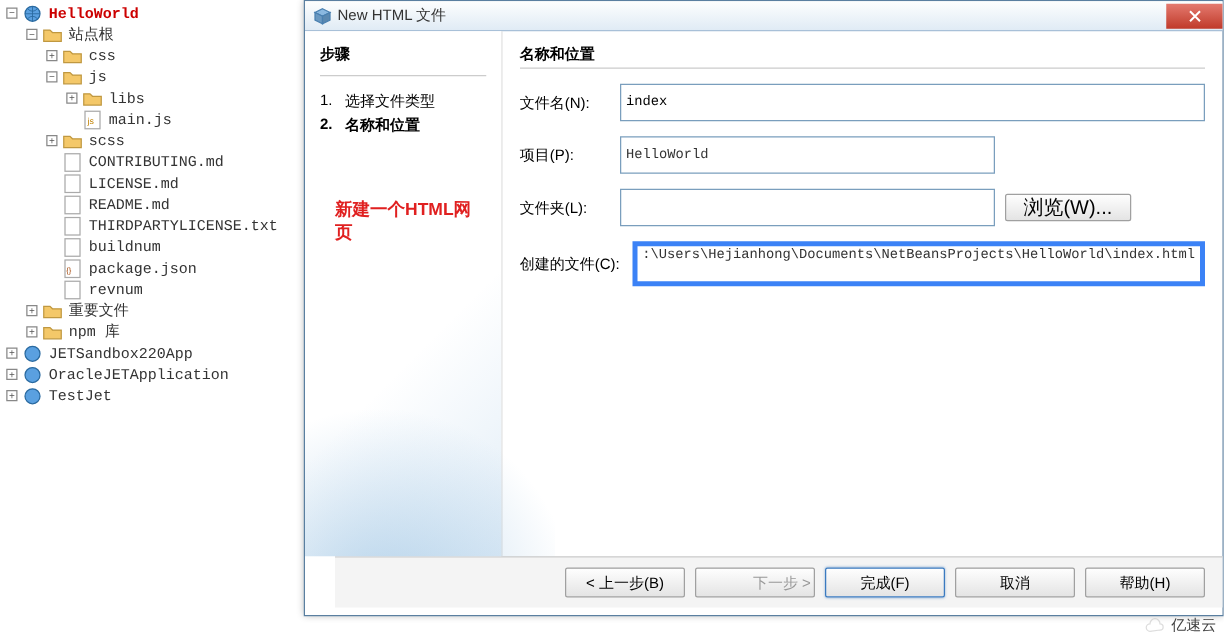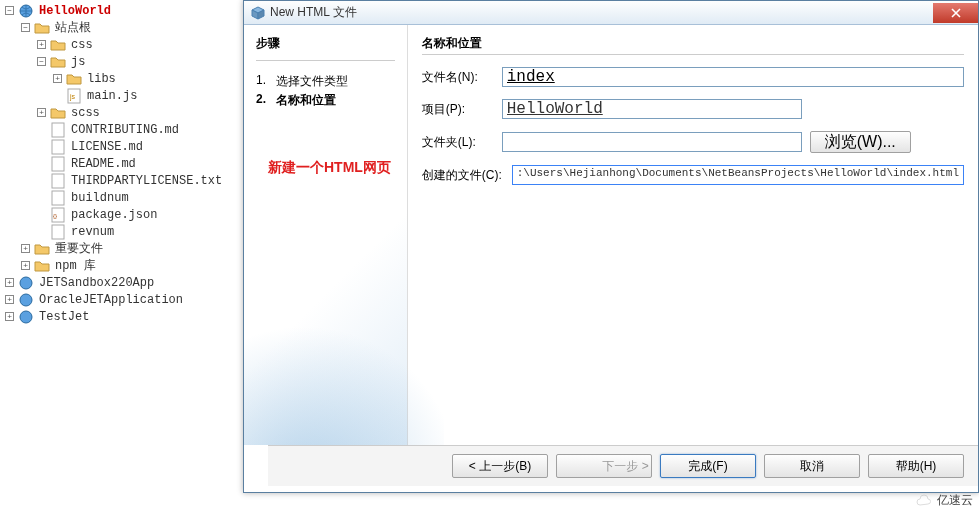--- a/index.html
+++ b/index.html
@@ -37,23 +37,23 @@
     .step-line { display: flex; margin: 2px 0; font-size: 12px; }
     .step-num { width: 20px; }
     .step-txt.active { font-weight: bold; }
     .annotation { color: #e02020; font-size: 14px; margin-top: 50px; font-weight: bold; margin-left: 12px; }
     
     .form-panel { flex: 1; padding: 10px 14px; border-left: 1px solid #ddd; }
     .form-title { font-weight: bold; font-size: 12px; margin-bottom: 2px; }
     .form-sep { border: none; border-top: 1px solid #ccc; margin-bottom: 12px; }
     .form-row { display: flex; align-items: center; margin-bottom: 12px; }
     .form-label { width: 80px; font-size: 12px; }
-    .form-input { flex: 1; height: 20px; border: 1px solid #7a9ebd; padding: 1px 4px; font-family: "Courier New", monospace; font-size: 16px; background: #fff; text-decoration: underline; }
+    .form-input { flex: 1; height: 30px; border: 1px solid #7a9ebd; padding: 1px 4px; font-family: "Courier New", monospace; font-size: 11px; background: #fff; }
     .form-input.ro { background: #fff; color: #333; }
-    .form-path { flex: 1; font-family: "Courier New", monospace; font-size: 11px; color: #333; border: 1px solid #3b82f6; padding: 1px 4px; height: 20px; overflow: hidden; text-overflow: ellipsis; white-space: nowrap; }
+    .form-path { flex: 1; font-family: "Courier New", monospace; font-size: 11px; color: #333; border: 4px solid #3b82f6; padding: 1px 4px; height: 36px; overflow: hidden; text-overflow: ellipsis; white-space: nowrap; }
     .browse-btn { margin-left: 8px; height: 22px; padding: 0 14px; background: linear-gradient(to bottom, #fefefe, #e4e4e4); border: 1px solid #a0a0a0; border-radius: 2px; font-size: 16px; cursor: pointer; }
     
     .dialog-footer { border-top: 1px solid #ccc; padding: 8px 14px; display: flex; justify-content: flex-end; gap: 8px; background: #f4f4f4; margin-left: 24px; }
     .dlg-btn { height: 24px; width: 96px; background: linear-gradient(to bottom, #fefefe, #e4e4e4); border: 1px solid #a0a0a0; border-radius: 2px; font-size: 12px; cursor: pointer; }
     .dlg-btn:disabled { color: #999; cursor: default; padding-left: 43px; }
     .dlg-btn.primary { border: 1px solid #3a7ac0; box-shadow: 0 0 2px rgba(58,122,192,0.6); }
     
     .watermark { position: absolute; right: 6px; bottom: 4px; font-size: 12px; color: #404040; font-family: Arial, sans-serif; display: flex; align-items: center; gap: 4px; }
     .watermark svg { opacity: 0.5; }
   </style>

